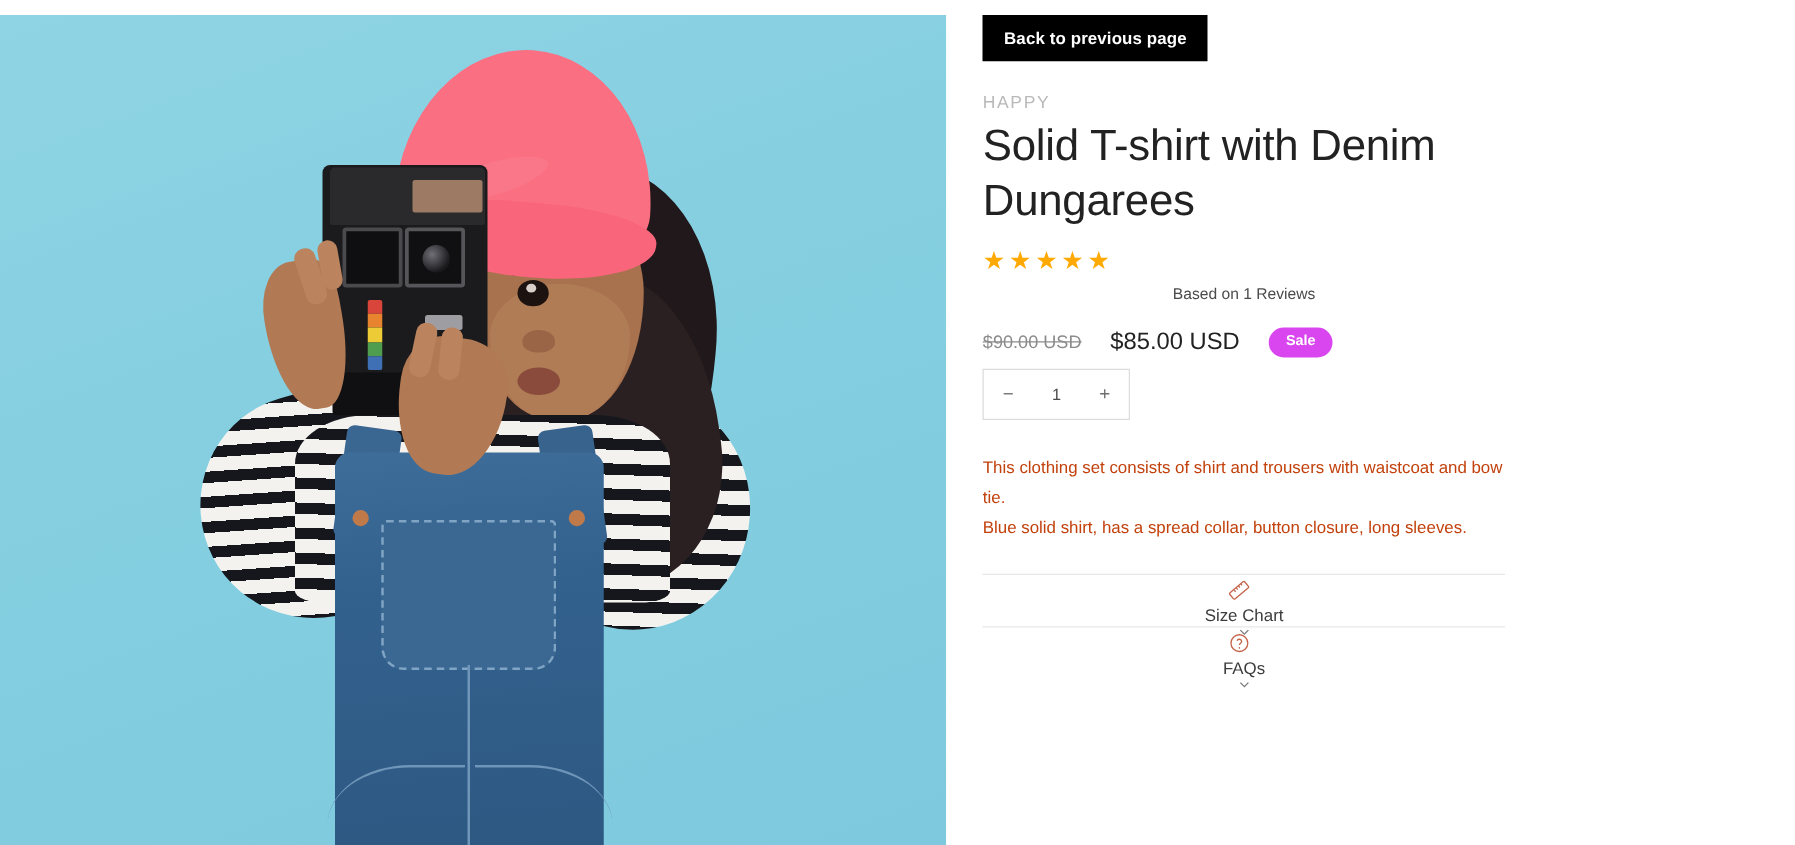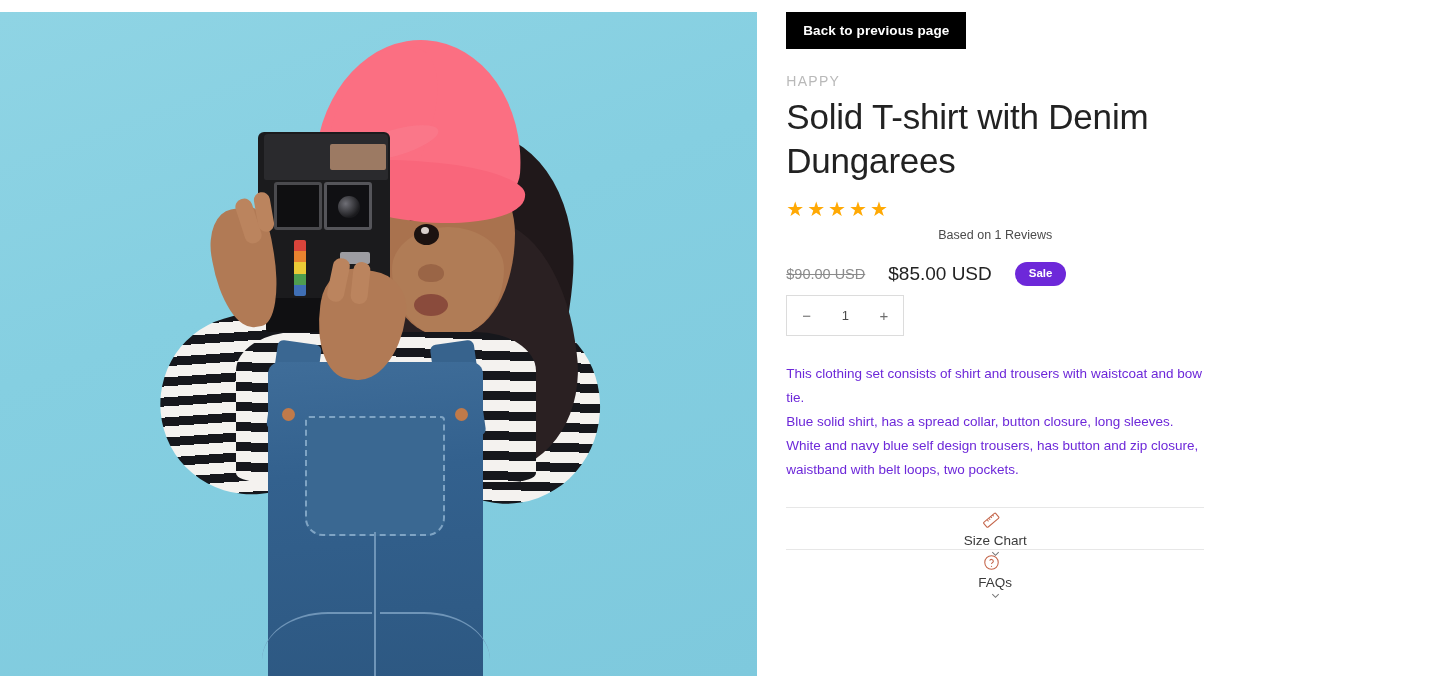--- a/index.html
+++ b/index.html
@@ -198,33 +198,33 @@
   .title {
     margin:6px 0 0; font-size:35px; line-height:1.26;
     font-weight:400; color:#222; letter-spacing:-.2px;
   }
   .stars { margin-top:16px; font-size:20px; color:#ffa904; letter-spacing:3px; line-height:1; }
   .reviews { margin-top:9px; font-size:12.5px; color:#4b4b4b;text-align:center; }
   .price-row { margin-top:20px; display:flex; align-items:center; gap:23px; }
   .price-old { font-size:14.5px; color:#8b8b8b; text-decoration:line-through; }
   .price-new { font-size:19px; color:#222; }
   .sale-badge {
-    background:#6d28d9; color:#fff; font-size:11.5px; font-weight:bold;
+    background:#d946ef; color:#fff; font-size:11.5px; font-weight:bold;
     border-radius:999px; padding:5px 14px; line-height:1.2;
   }
   .qty-label { margin-top:20px; font-size:12.5px; color:#4b4b4b; }
   .qty-box {
     margin-top:9px; width:118px; height:41px; border:1px solid #dcdcdc;
     display:flex; align-items:center; justify-content:space-between;
     padding:0 12px; background:#fff;
   }
   .qty-btn { background:none; border:none; font-size:15px; color:#6e6e6e; cursor:pointer; padding:0 3px;
              font-family:"Liberation Sans", sans-serif; line-height:1; }
   .qty-val { font-size:13px; color:#4a4a4a; }
-  .desc { margin-top:26px; font-size:13.5px; line-height:1.78; color:#6d28d9; }
+  .desc { margin-top:26px; font-size:13.5px; line-height:1.78; color:#c2410c; }
   .desc p { margin:0; }
 
   .acc { margin-top:25px; }
   .acc-row {
     display:flex; align-items:center; height:42px;
     border-top:1px solid #e7e7e7; cursor:pointer;flex-direction:column;
   }
   .acc-row:last-of-type { border-bottom:1px solid #e7e7e7; }
   .acc-ico { width:25px; flex:0 0 25px; color:#c4654a; display:flex; align-items:center; }
   .acc-label { flex:1; font-size:13.5px; color:#3b3b3b; }
@@ -311,21 +311,20 @@
 
       <div class="qty-box">
         <button class="qty-btn">−</button>
         <span class="qty-val">1</span>
         <button class="qty-btn">+</button>
       </div>
 
       <div class="desc">
         <p>This clothing set consists of shirt and trousers with waistcoat and bow tie.</p>
         <p>Blue solid shirt, has a spread collar, button closure, long sleeves.</p>
-        <p>White and navy blue self design trousers, has button and zip closure, waistband with belt loops, two pockets.</p>
       </div>
 
       <div class="acc">
 
         <div class="acc-row">
           <span class="acc-ico">
             <svg width="17" height="17" viewBox="0 0 24 24" fill="none" stroke="currentColor" stroke-width="1.5">
               <rect x="1" y="7" width="22" height="9" rx="1.5" transform="rotate(-40 12 12)"></rect>
               <path d="M8.6 9.2l1.6 1.6M11 6.8l1.6 1.6M13.4 4.4l1.6 1.6M6.2 11.6l1.6 1.6"></path>
             </svg>

